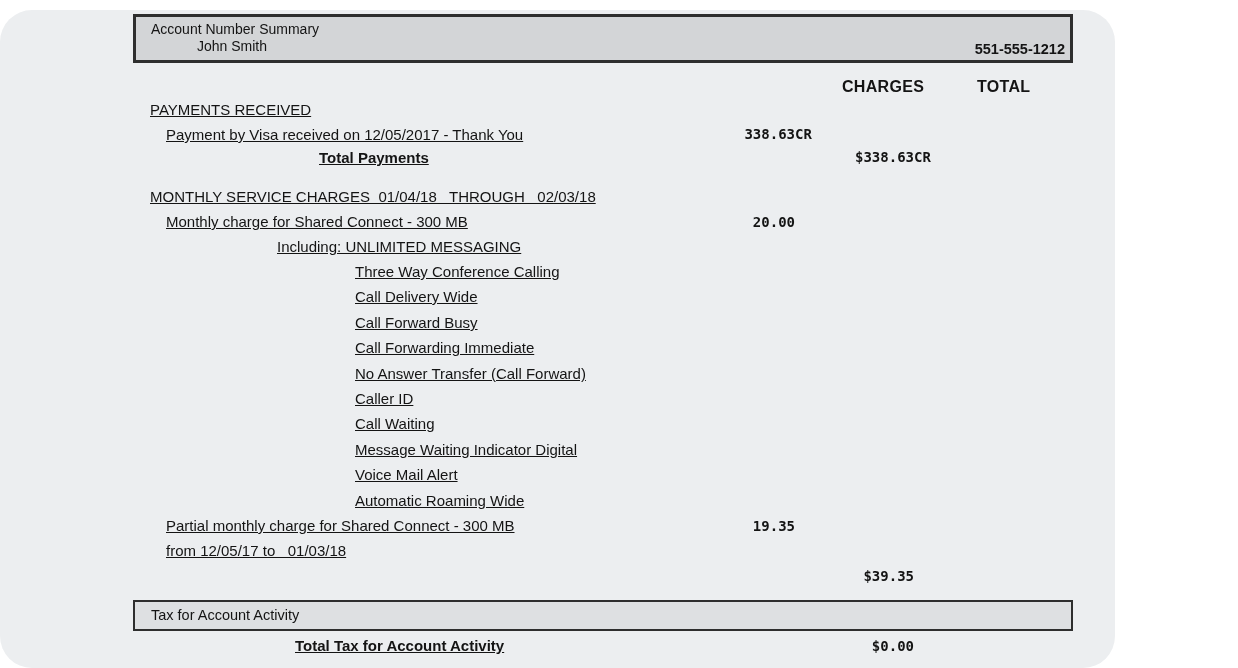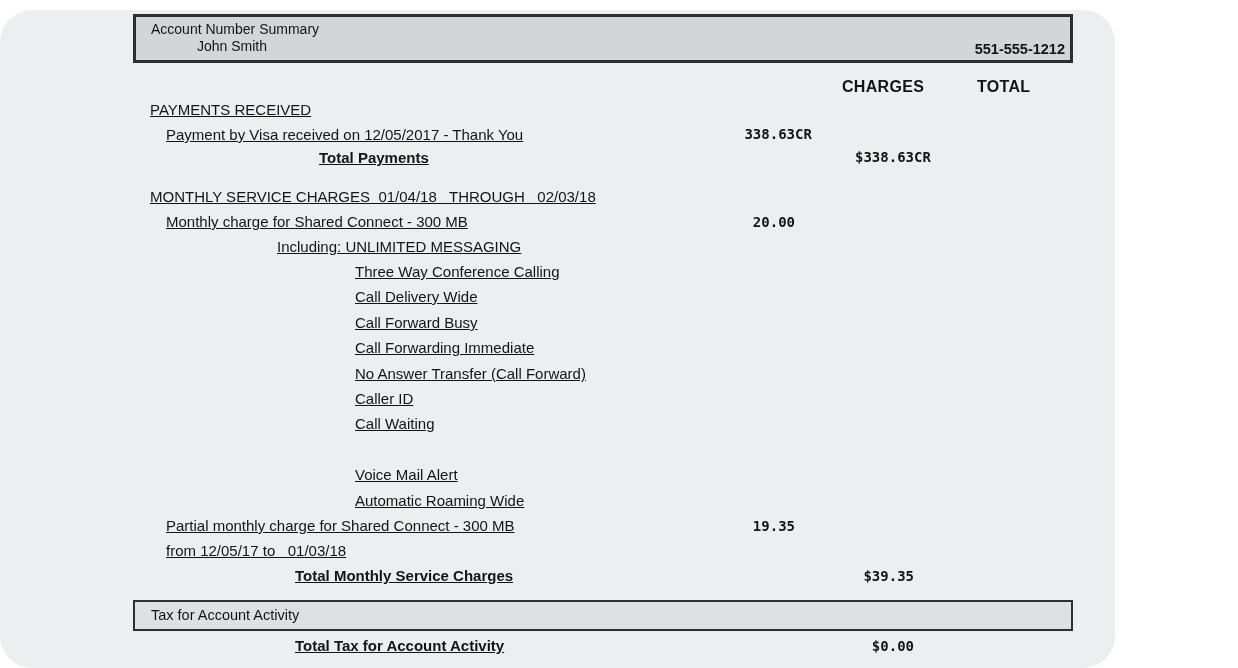--- a/index.html
+++ b/index.html
@@ -56,27 +56,27 @@
   <div class="amt charges-col" style="top:204px;">20.00</div>
   <div class="line" style="left:277px;top:228px;">Including: UNLIMITED MESSAGING</div>
 
   <div class="line" style="left:355px;top:253px;">Three Way Conference Calling</div>
   <div class="line" style="left:355px;top:278px;">Call Delivery Wide</div>
   <div class="line" style="left:355px;top:304px;">Call Forward Busy</div>
   <div class="line" style="left:355px;top:329px;">Call Forwarding Immediate</div>
   <div class="line" style="left:355px;top:355px;">No Answer Transfer (Call Forward)</div>
   <div class="line" style="left:355px;top:380px;">Caller ID</div>
   <div class="line" style="left:355px;top:405px;">Call Waiting</div>
+  <div class="line" style="left:355px;top:431px;">Message Waiting Indicator Digital</div>
   <div class="line" style="left:355px;top:456px;">Voice Mail Alert</div>
   <div class="line" style="left:355px;top:482px;">Automatic Roaming Wide</div>
 
   <div class="line" style="left:166px;top:507px;">Partial monthly charge for Shared Connect - 300 MB</div>
   <div class="amt charges-col" style="top:508px;">19.35</div>
   <div class="line" style="left:166px;top:532px;">from 12/05/17 to   01/03/18</div>
-  <div class="line b" style="left:295px;top:557px;">Total Monthly Service Charges</div>
   <div class="amt total-col" style="top:558px;">$39.35</div>
 
   <div class="taxbox">
     <div class="t">Tax for Account Activity</div>
   </div>
   <div class="line b" style="left:295px;top:627px;">Total Tax for Account Activity</div>
   <div class="amt total-col" style="top:628px;">$0.00</div>
 
 </div>
 

